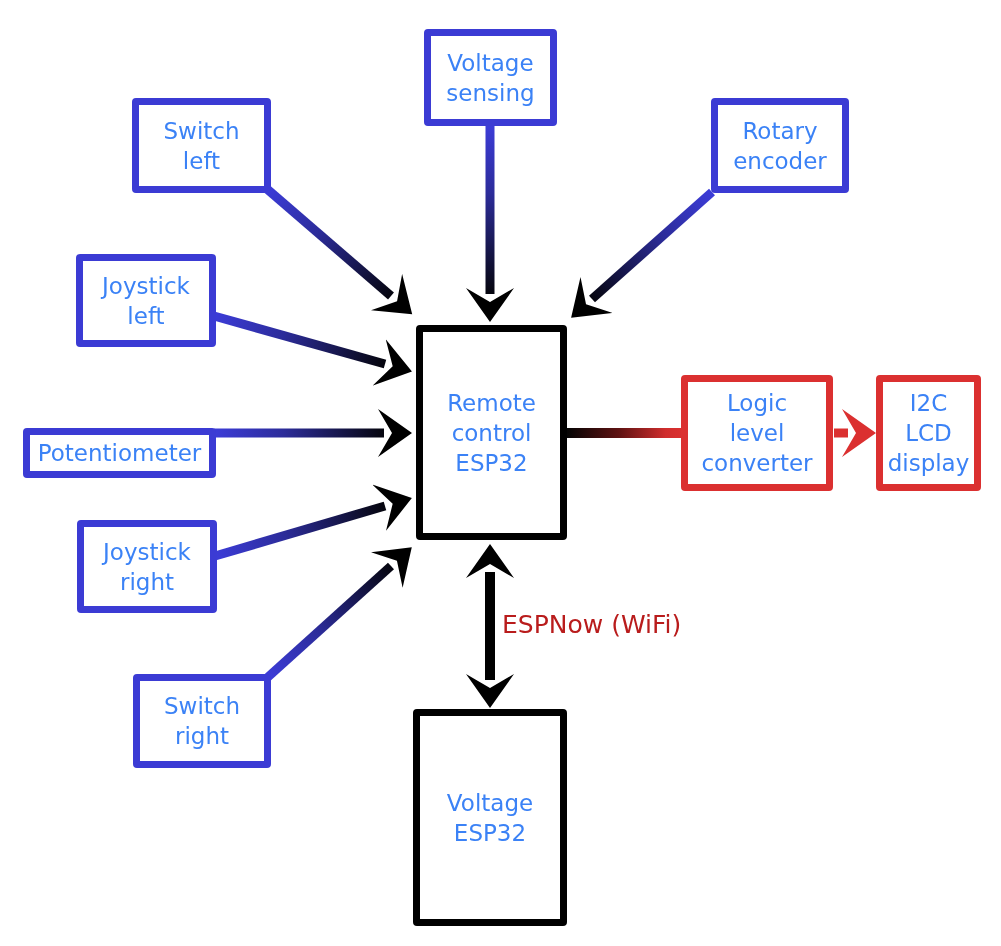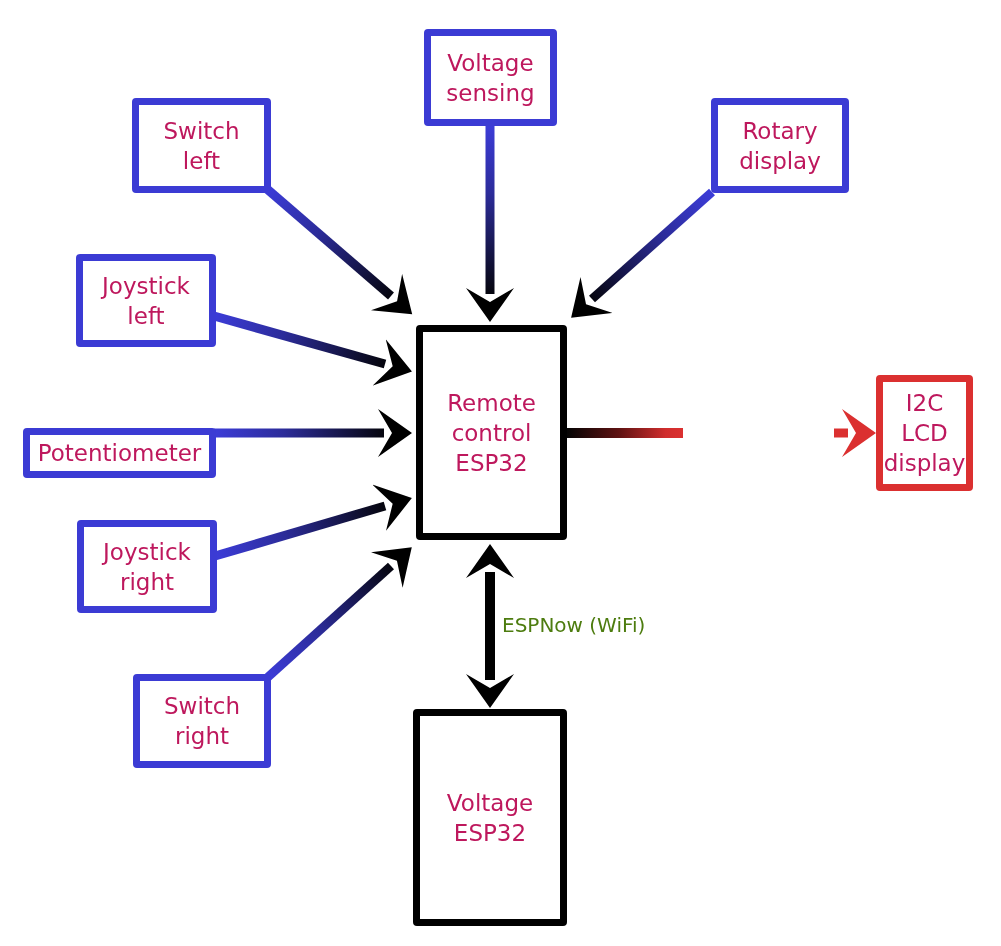--- a/index.html
+++ b/index.html
@@ -27,45 +27,45 @@
     display: flex;
     align-items: center;
     justify-content: center;
     text-align: center;
     border-radius: 4px;
   }
   .node span {
     white-space: pre-line;
     font-size: 23px;
     line-height: 30px;
-    color: #be185d;
+    color: #3b82f6;
   }
   .node.input  { border: 7px solid #3b3bd4; }
   .node.core   { border: 7px solid #000000; }
   .node.output { border: 7px solid #db3030; }
 
   .edge-label {
     position: absolute;
-    font-size: 20px;
+    font-size: 25px;
     line-height: 26px;
-    color: #4d7c0f;
+    color: #b91c1c;
     white-space: nowrap;
   }
 
   
   #n-switch-left     { left:132px; top:98px;  width:139px; height:95px; }
   #n-voltage-sensing { left:424px; top:29px;  width:133px; height:97px; }
   #n-rotary-encoder  { left:711px; top:98px;  width:138px; height:95px; }
   #n-joystick-left   { left:76px;  top:254px; width:140px; height:93px; }
   #n-potentiometer   { left:23px;  top:408px; width:193px; height:50px;margin-top:20px; }
   #n-joystick-right  { left:77px;  top:520px; width:140px; height:93px; }
   #n-switch-right    { left:133px; top:674px; width:138px; height:94px; }
   #n-remote-esp32    { left:416px; top:325px; width:151px; height:215px; }
   #n-logic-level     { left:681px; top:375px; width:152px; height:116px; }
-  #n-i2c-lcd         { left:876px; top:375px; width:97px; height:116px; }
+  #n-i2c-lcd         { left:876px; top:375px; width:105px; height:116px; }
   #n-primary-esp32   { left:413px; top:709px; width:154px; height:217px; }
   #espnow-label      { left:502px; top:612px; }
 </style>
 </head>
 <body>
 
 <div class="stage">
 
   <svg class="arrow-layer" width="1001" height="946" viewBox="0 0 1001 946" xmlns="http://www.w3.org/2000/svg">
     <defs>
@@ -141,21 +141,21 @@
   <div class="node input" id="n-switch-left">
     <span>Switch
 left</span>
   </div>
   <div class="node input" id="n-voltage-sensing">
     <span>Voltage
 sensing</span>
   </div>
   <div class="node input" id="n-rotary-encoder">
     <span>Rotary
-display</span>
+encoder</span>
   </div>
   <div class="node input" id="n-joystick-left">
     <span>Joystick
 left</span>
   </div>
   <div class="node input" id="n-potentiometer">
     <span>Potentiometer</span>
   </div>
   <div class="node input" id="n-joystick-right">
     <span>Joystick
@@ -163,20 +163,25 @@
   </div>
   <div class="node input" id="n-switch-right">
     <span>Switch
 right</span>
   </div>
   <div class="node core" id="n-remote-esp32">
     <span>Remote
 control
 ESP32</span>
   </div>
+  <div class="node output" id="n-logic-level">
+    <span>Logic
+level
+converter</span>
+  </div>
   <div class="node output" id="n-i2c-lcd">
     <span>I2C
 LCD
 display</span>
   </div>
   <div class="node core" id="n-primary-esp32">
     <span>Voltage
 ESP32</span>
   </div>
 

